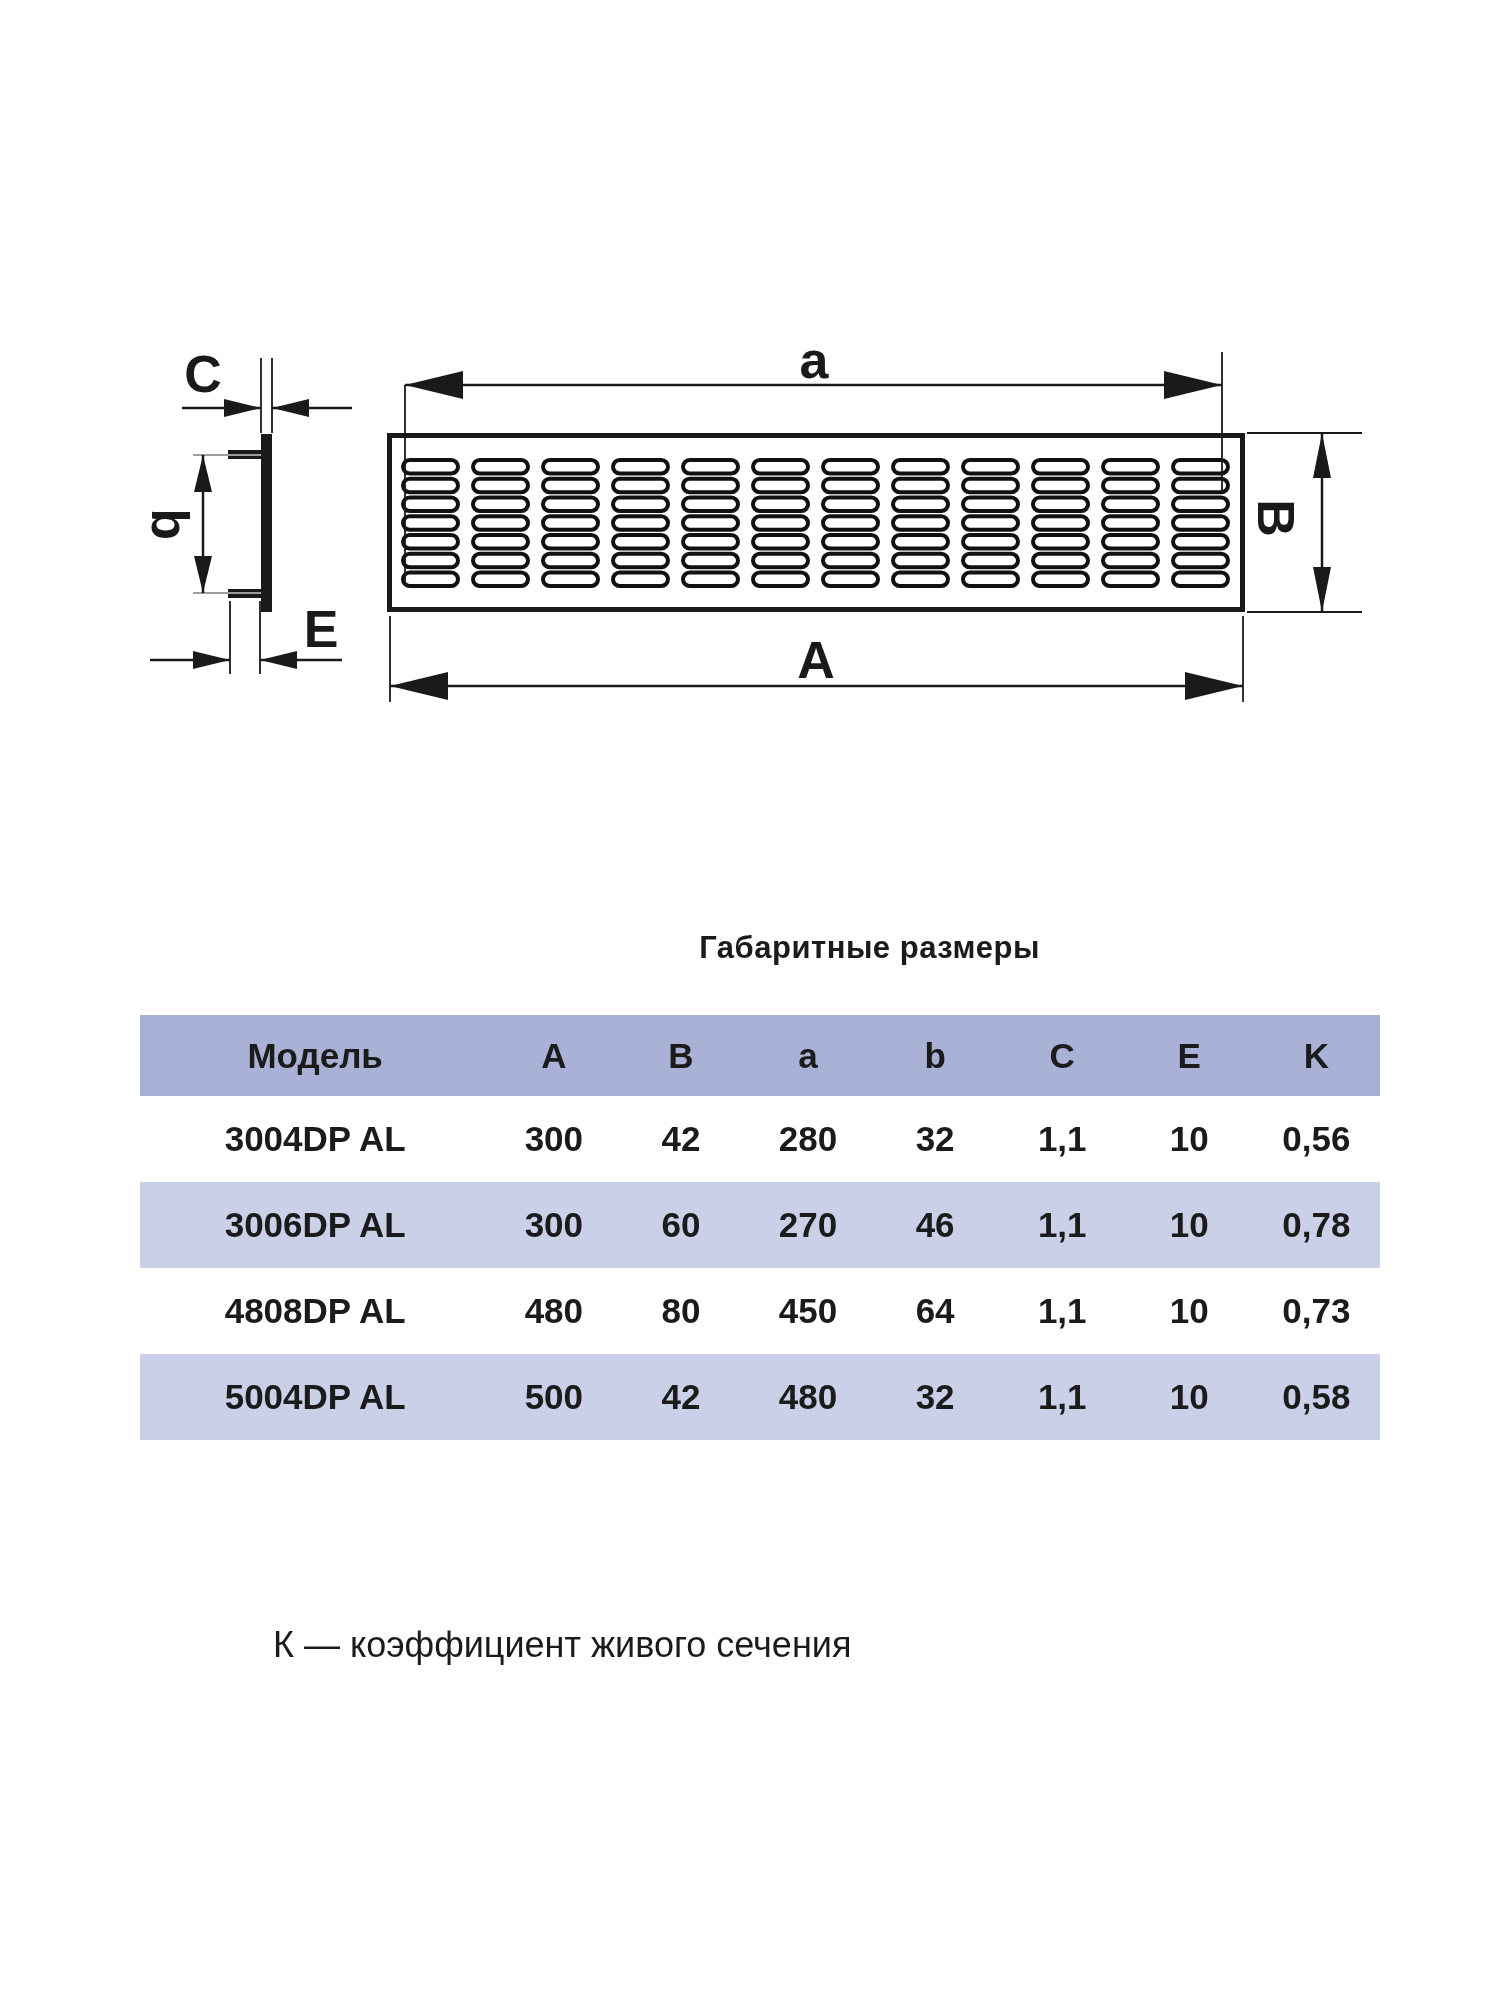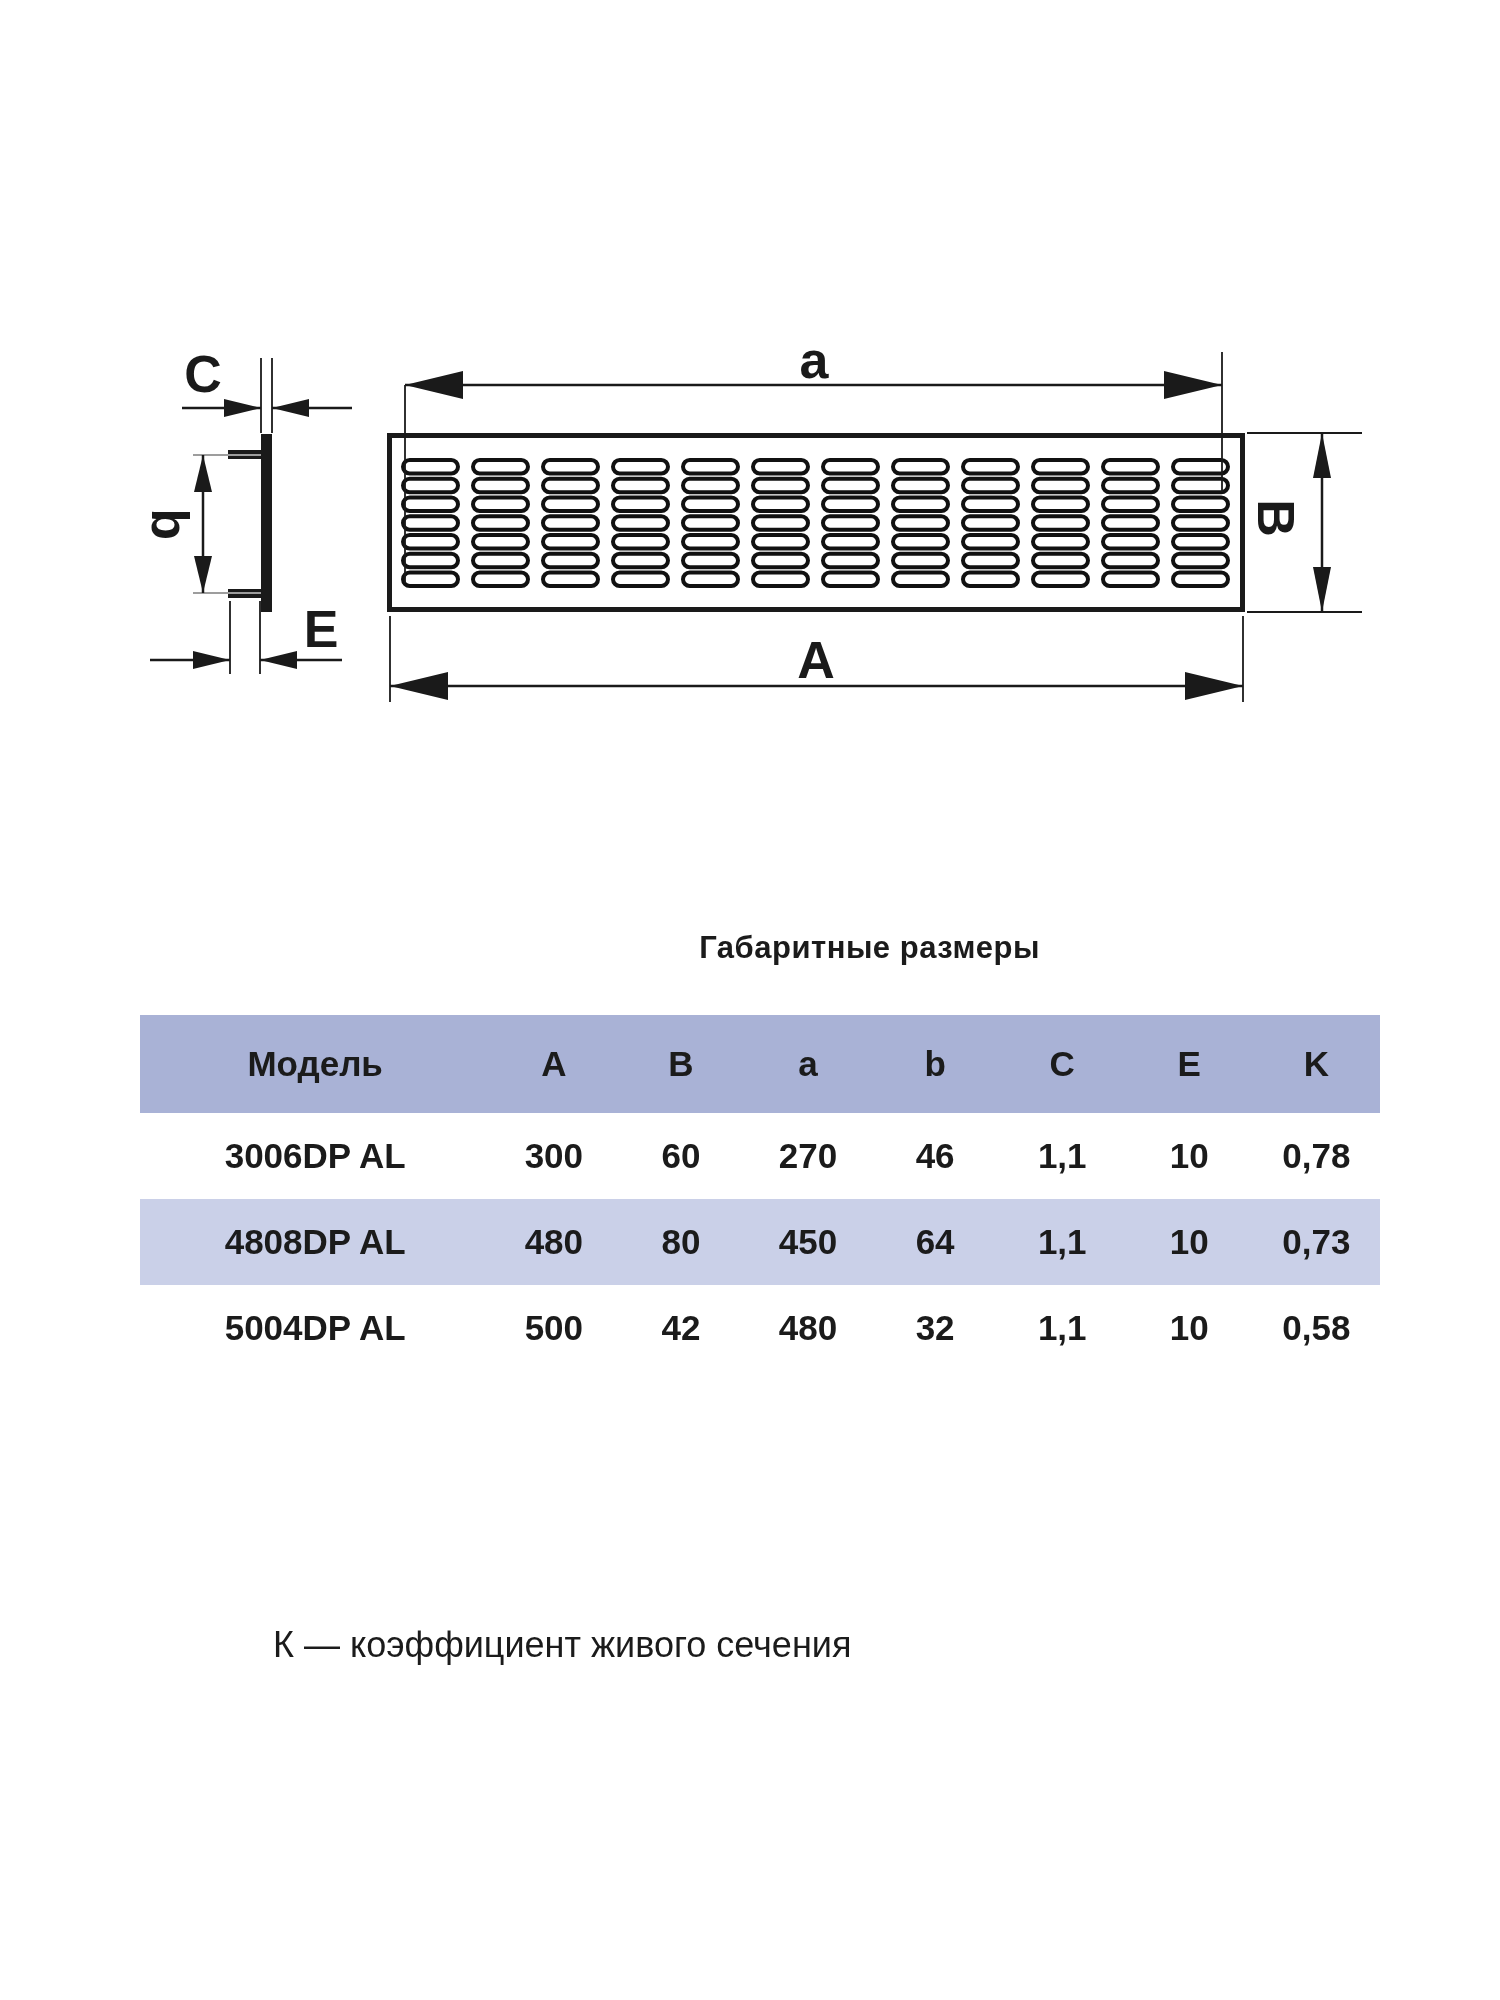--- a/index.html
+++ b/index.html
@@ -25,21 +25,21 @@
     position:absolute;left:140px;top:930px;width:900px;text-align:right;
     font-size:31px;font-weight:700;letter-spacing:0.5px;
   }
   .table-wrap{position:absolute;left:140px;top:1015px;width:1240px;}
   table{border-collapse:collapse;table-layout:fixed;width:1240px;}
   th,td{
     padding:0;text-align:center;vertical-align:middle;
     font-size:35px;font-weight:700;color:var(--text,#1b1b1b);
     overflow:hidden;white-space:nowrap;
   }
-  thead tr{height:98px;background:var(--header-bg,#a9b2d6);}
+  thead tr{height:81px;background:var(--header-bg,#a9b2d6);}
   tbody tr{height:86px;background:#ffffff;}
   tbody tr:nth-child(even){background:var(--row-alt-bg,#cad0e8);}
   col.col-model{width:350px;}
   col.col-num{width:127px;}
   .footnote{
     position:absolute;left:228px;top:1624px;
     font-size:36px;font-weight:400;color:var(--text,#1b1b1b);margin-left:45px;
   }
 </style>
 </head>
@@ -223,20 +223,30 @@
           <th>B</th>
           <th>a</th>
           <th>b</th>
           <th>C</th>
           <th>E</th>
           <th>K</th>
         </tr>
     </thead>
     <tbody id="table-body">
         <tr>
+          <td>3004DP AL</td>
+          <td>300</td>
+          <td>42</td>
+          <td>280</td>
+          <td>32</td>
+          <td>1,1</td>
+          <td>10</td>
+          <td>0,56</td>
+        </tr>
+        <tr>
           <td>3006DP AL</td>
           <td>300</td>
           <td>60</td>
           <td>270</td>
           <td>46</td>
           <td>1,1</td>
           <td>10</td>
           <td>0,78</td>
         </tr>
         <tr>

